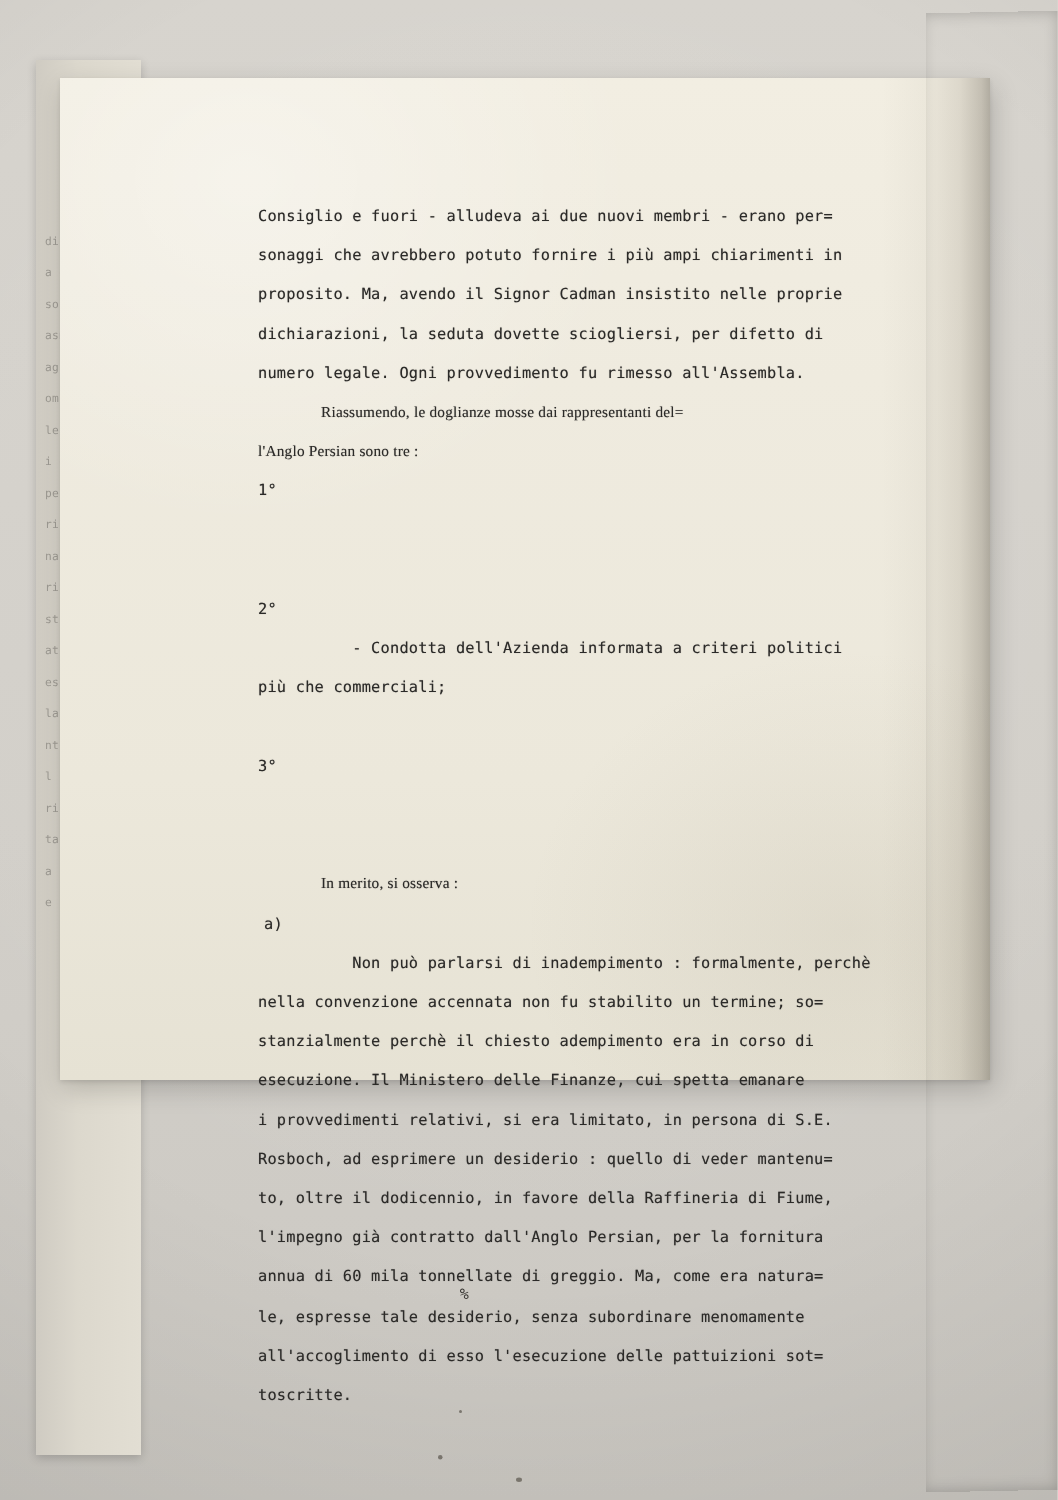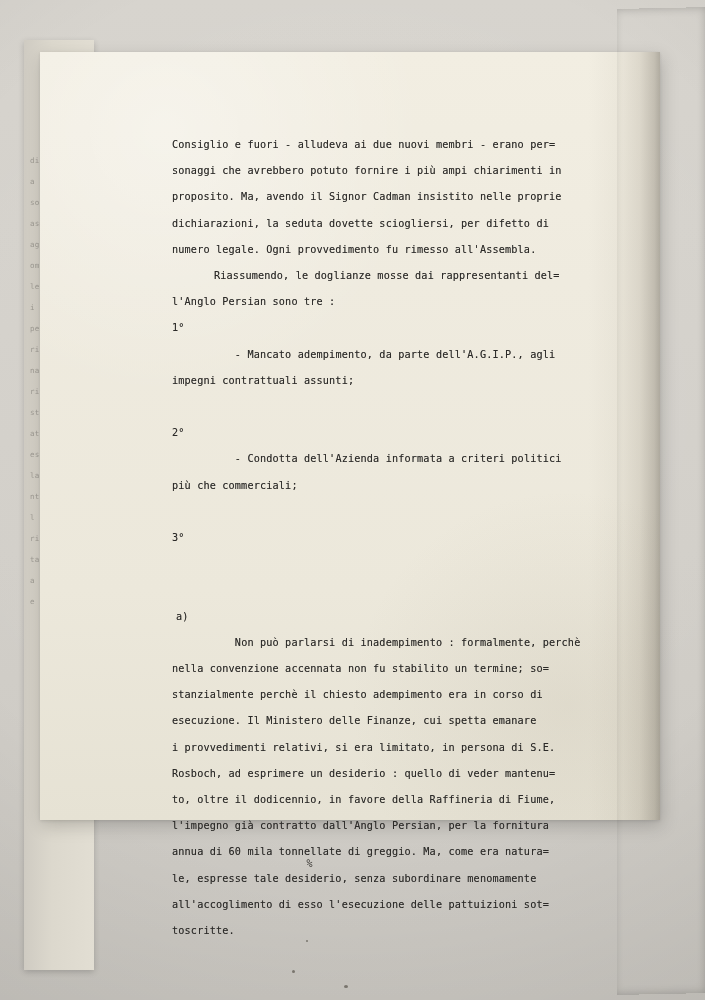--- a/index.html
+++ b/index.html
@@ -54,21 +54,21 @@
     white-space: pre-wrap;
     word-break: break-all;
   }
 
   
   .page {
     position: absolute;
     left: 40px;
     top: 52px;
     width: 620px;
-    height: 768px;
+    height: 668px;
     background:
       linear-gradient(180deg, #f2eee2 0%, #efebdf 30%, #ece8db 70%, #e6e2d4 100%);
     box-shadow:
       0 1px 3px rgba(0,0,0,0.10),
       2px 6px 16px rgba(0,0,0,0.18);
   }
   
   .grain {
     position: absolute;
     inset: 0;
@@ -121,21 +121,21 @@
     color: #2b2a28;
     font-size: 10.2px;
     line-height: 26.2px;
     letter-spacing: 0.15px;
     text-shadow: 0 0 0.6px rgba(40,38,35,0.45);
   }
   .typescript p {
     margin: 0;
     white-space: pre-wrap;
   }
-  .indent { text-indent: 42px; }
+  .indent { text-indent: 42px; font-family: Liberation Serif, serif; }
 
   .item-row {
     display: block;
     position: relative;
   }
   .item-label {
     position: absolute;
     left: -42px;
     top: 0;
   }
@@ -191,33 +191,33 @@
         <p>Consiglio e fuori - alludeva ai due nuovi membri - erano per=
 sonaggi che avrebbero potuto fornire i più ampi chiarimenti in
 proposito. Ma, avendo il Signor Cadman insistito nelle proprie
 dichiarazioni, la seduta dovette sciogliersi, per difetto di
 numero legale. Ogni provvedimento fu rimesso all'Assembla.</p>
 
         <p class="indent">Riassumendo, le doglianze mosse dai rappresentanti del=
 l'Anglo Persian sono tre :</p>
 
         <p class="item-row list-indent">
-          <span class="item-label">1°</span><span>- Mancato adempimento, da parte dell'A.G.I.P., agli
-impegni contrattuali assunti;</span>
+          <span class="item-label">1°</span>
         </p>
 
         <p class="item-row list-indent">
           <span class="item-label">2°</span><span>- Condotta dell'Azienda informata a criteri politici
 più che commerciali;</span>
         </p>
 
         <p class="item-row list-indent">
           <span class="item-label">3°</span>
         </p>
 
+        <p class="indent">In merito, si osserva :</p>
 
         <p class="para-a list-indent">
           <span class="marker-a">a)</span><span>Non può parlarsi di inadempimento : formalmente, perchè
 nella convenzione accennata non fu stabilito un termine; so=
 stanzialmente perchè il chiesto adempimento era in corso di
 esecuzione. Il Ministero delle Finanze, cui spetta emanare
 i provvedimenti relativi, si era limitato, in persona di S.E.
 Rosboch, ad esprimere un desiderio : quello di veder mantenu=
 to, oltre il dodicennio, in favore della Raffineria di Fiume,
 l'impegno già contratto dall'Anglo Persian, per la fornitura

